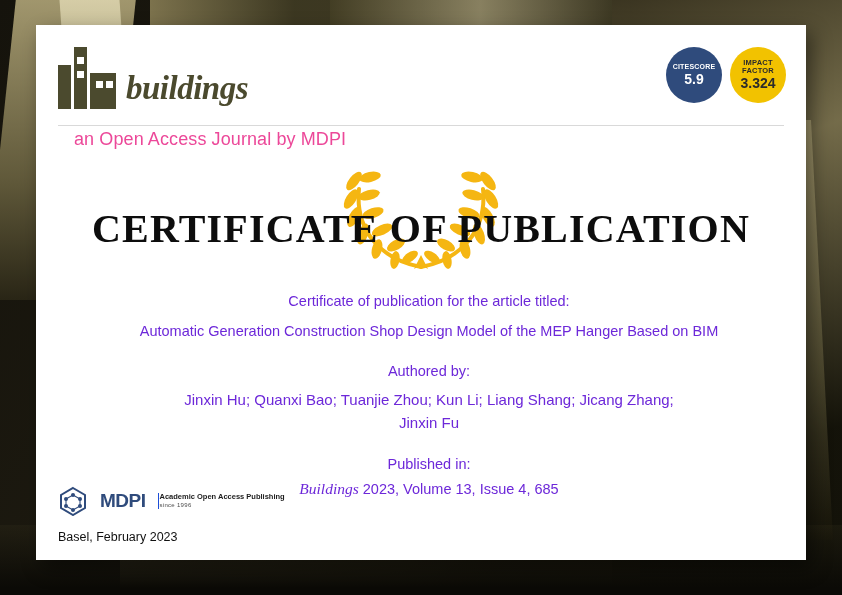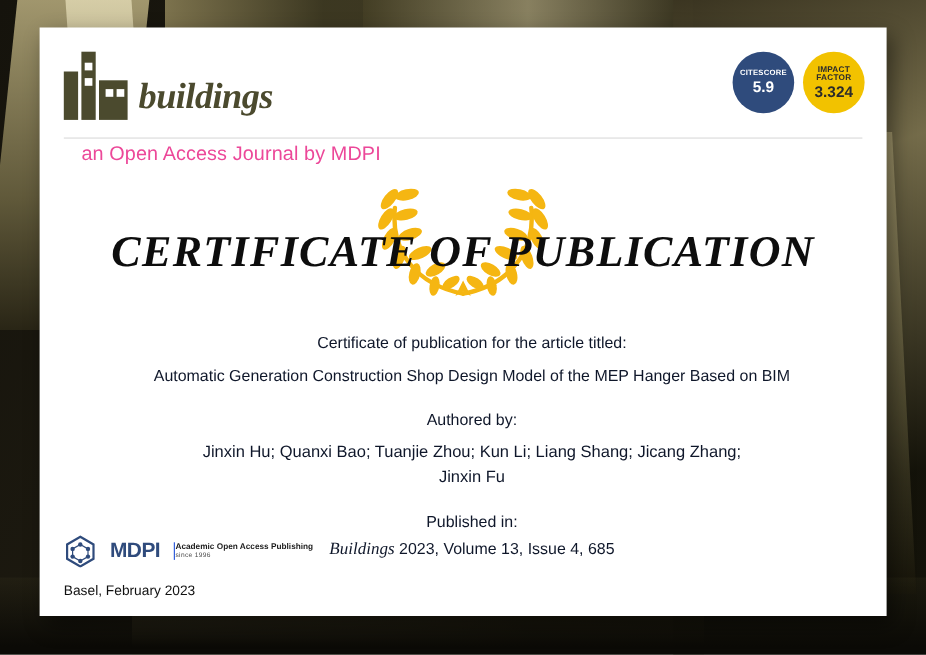--- a/index.html
+++ b/index.html
@@ -178,21 +178,20 @@
     font-weight: 700;
     margin-top: 1px;
   }
   .badge.impact .b-label { font-size: 7.5px; }
 
   
   .title-zone {
     position: relative;
     margin-top: 14px;
     height: 130px;
-    font-style: italic;
   }
   .wreath {
     position: absolute;
     left: 50%;
     top: -2px;
     transform: translateX(-50%);
     width: 200px;
     height: 120px;
   }
   .cert-title {
@@ -203,23 +202,23 @@
     text-align: center;
     font-family: "Liberation Serif", serif;
     font-weight: 700;
     font-size: 40px;
     letter-spacing: 1.2px;
     color: #0d0d0d;
   }
 
   
   .body-text {
-    margin-top: 17px;
+    margin-top: 6px;
     text-align: center;
-    color: #0f172a;
+    color: #6d28d9;
     padding-left: 16px;
   }
   .line-intro {
     font-size: 14.5px;
     margin-bottom: 14px;
   }
   .article-title {
     font-size: 14.5px;
     margin-bottom: 24px;
   }

